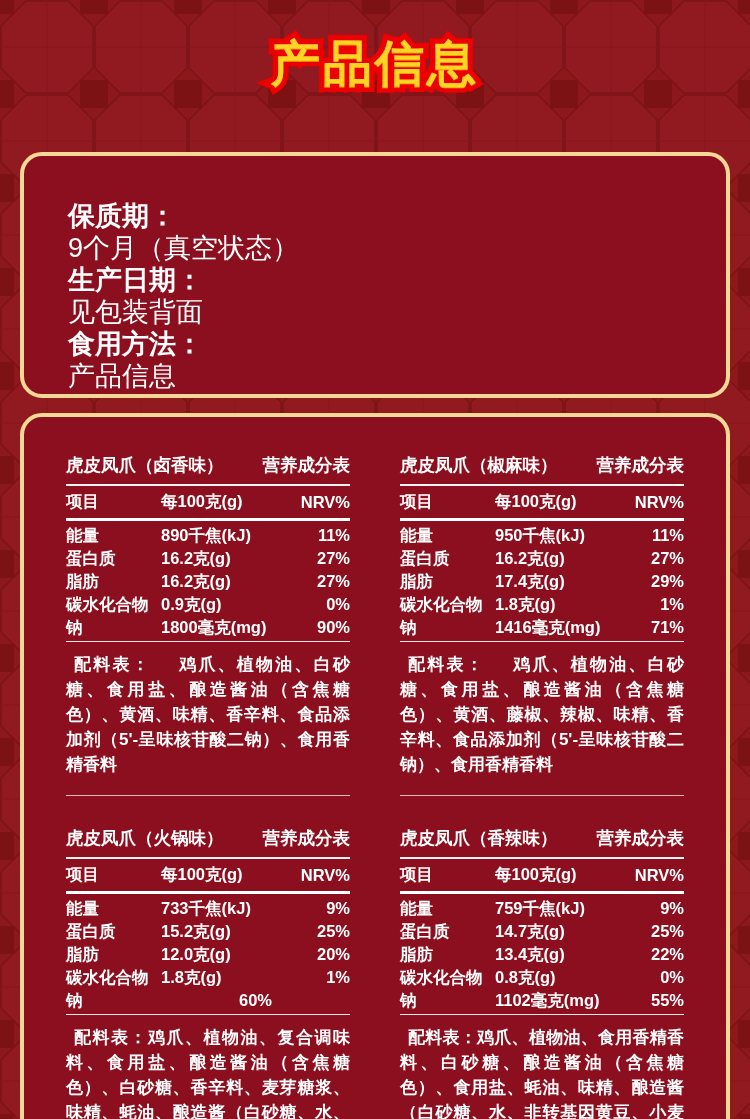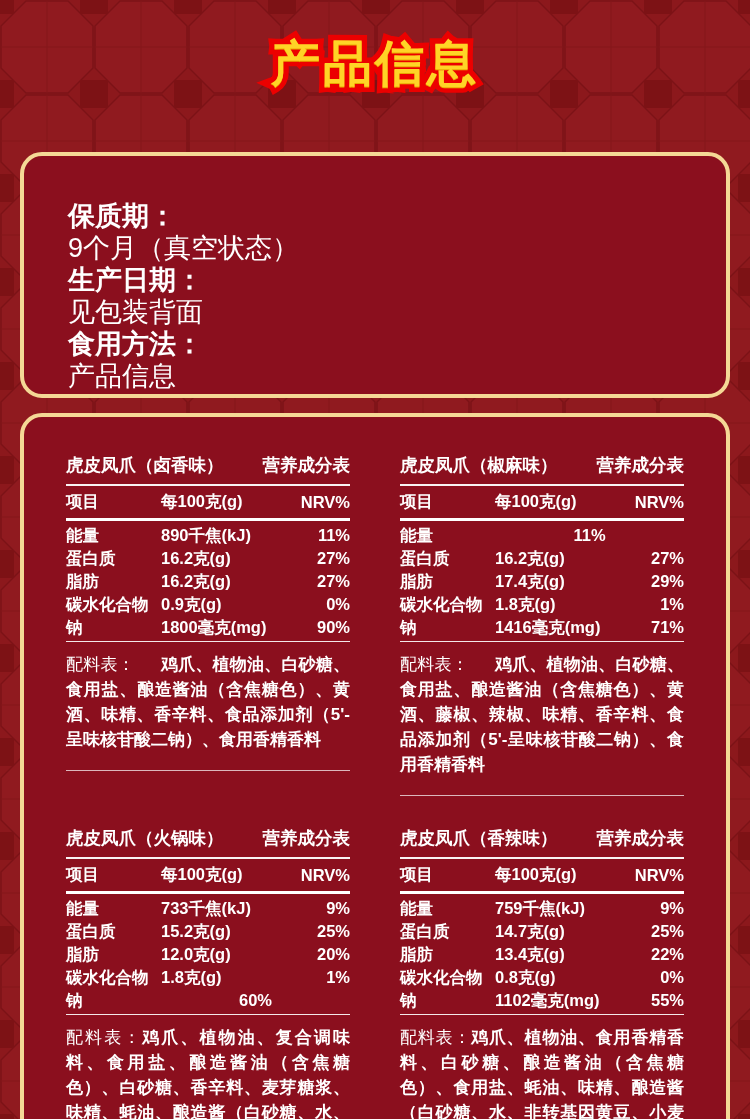--- a/index.html
+++ b/index.html
@@ -71,21 +71,21 @@
     height:23px; font-weight:bold;
   }
   .c3 { text-align:center; }
   .ingredients {
     margin-top:10px;
     font-size:17px; line-height:25px; font-weight:bold;
     text-align:justify;
     padding-bottom:18px;
     border-bottom:1px solid rgba(255,255,255,.7);
   }
-  .ing-label { font-weight:normal; }
+  .ing-label { font-weight:bold;margin-left:8px; }
   .ing-gap { display:inline-block; width:26px; }
 </style>
 </head>
 <body>
 
 <svg class="bg-svg" width="750" height="1119" xmlns="http://www.w3.org/2000/svg" aria-hidden="true">
   <defs>
     <pattern id="octtile" width="94" height="94" patternUnits="userSpaceOnUse">
       <rect width="94" height="94" fill="#8C181C"></rect>
       <polygon points="26,1 68,1 93,26 93,68 68,93 26,93 1,68 1,26" fill="#901A1F" stroke="#7C1216" stroke-width="1.5"></polygon>
@@ -168,20 +168,21 @@
         <span>营养成分表</span>
       </div>
       <div class="nheader-row">
         <span class="c1">项目</span>
         <span class="c2">每100克(g)</span>
         <span class="c3">NRV%</span>
       </div>
       <div class="nrows">
         <div class="nrow">
           <span class="c1">能量</span>
+          <span class="c2">950千焦(kJ)</span>
           <span class="c3">11%</span>
         </div>
         <div class="nrow">
           <span class="c1">蛋白质</span>
           <span class="c2">16.2克(g)</span>
           <span class="c3">27%</span>
         </div>
         <div class="nrow">
           <span class="c1">脂肪</span>
           <span class="c2">17.4克(g)</span>

